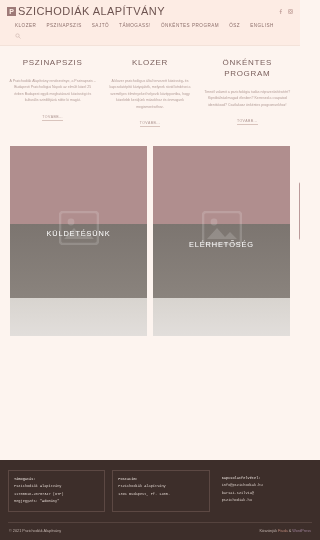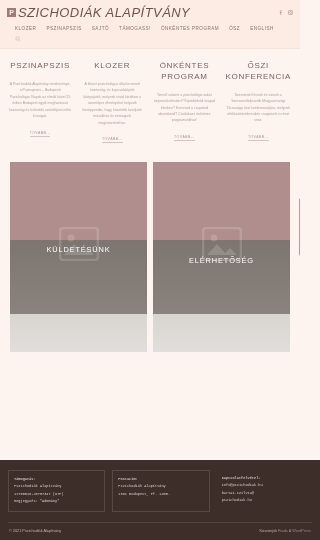--- a/index.html
+++ b/index.html
@@ -23,23 +23,22 @@
     display: flex; align-items: center; gap: 2px;
   }
   .brand-mark {
     width: 9px; height: 9px;
     background: #9e7a78;
     color: #fdece4;
     font-size: 7px; line-height: 9px; text-align: center;
     font-weight: 700;
   }
   .brand-text {
-    font-size: 13px; letter-spacing: .45px;
+    font-size: 11px; letter-spacing: .45px;
     color: #6d5350;
-    font-style: italic;
   }
   .social {
     display: flex; align-items: center; gap: 5px;
   }
   .social svg { display: block; }
 
   .main-nav {
     display: flex; align-items: center; gap: 10px;
     padding: 6px 2px 2px 8px;
     flex-wrap: nowrap;
@@ -209,25 +208,20 @@
   <article class="feature">
     <h2 class="feature-title">KLOZER</h2>
     <p class="feature-body">A klozer pszichológus által tervezett közösség- és kapcsolatépítő kártyajáték, melynek rövid kérdései a személyes élményeket helyezik középpontba, hogy közelebb kerüljünk másokhoz és önmagunk megismeréséhez.</p>
     <a class="feature-more">TOVÁBB...</a>
   </article>
   <article class="feature">
     <h2 class="feature-title">ÖNKÉNTES PROGRAM</h2>
     <p class="feature-body">Tennél valamit a pszichológia tudás népszerűsítéséért? Kipróbálnád magad élesben? Kerresed a csapatod identitásod? Csatlakozz önkéntes programunkhoz!</p>
     <a class="feature-more">TOVÁBB...</a>
   </article>
-  <article class="feature">
-    <h2 class="feature-title">ŐSZI KONFERENCIA</h2>
-    <p class="feature-body">Szeretettel hívunk és várunk a Szervezetfejlesztők Magyarországi Társasága őszi konferenciájára, melynek előkészítésében idén csapatunk is részt vesz.</p>
-    <a class="feature-more">TOVÁBB...</a>
-  </article>
 </section>
 
 <section class="panels">
   <div class="panel panel-1">
     <div class="panel-bg"></div>
     <span class="panel-glyph">
       <svg width="40" height="34" viewBox="0 0 40 34">
           <rect x="1" y="1" width="38" height="32" rx="3" fill="none" stroke="#ffffff" stroke-width="2.6"></rect>
           <circle cx="12" cy="11" r="3.4" fill="#ffffff"></circle>
           <path d="M5 28l10-11 8 9 5-5 7 7z" fill="#ffffff"></path>

